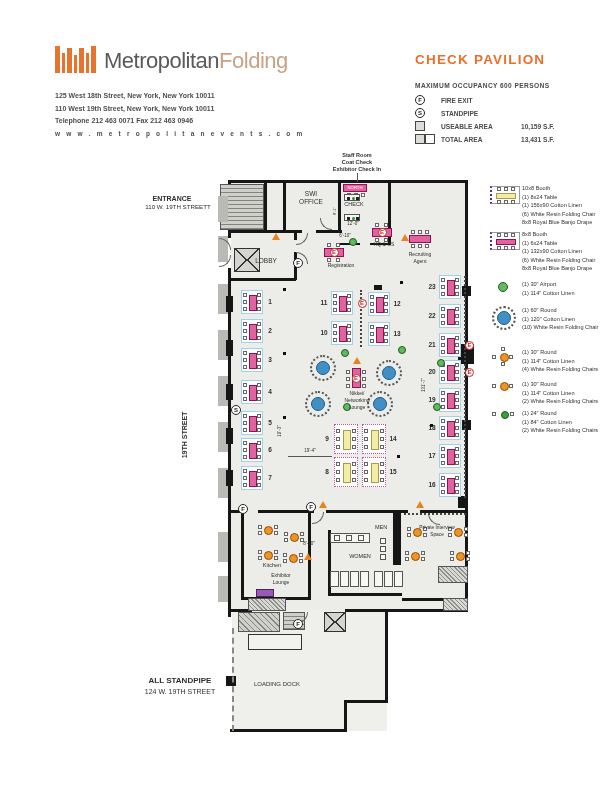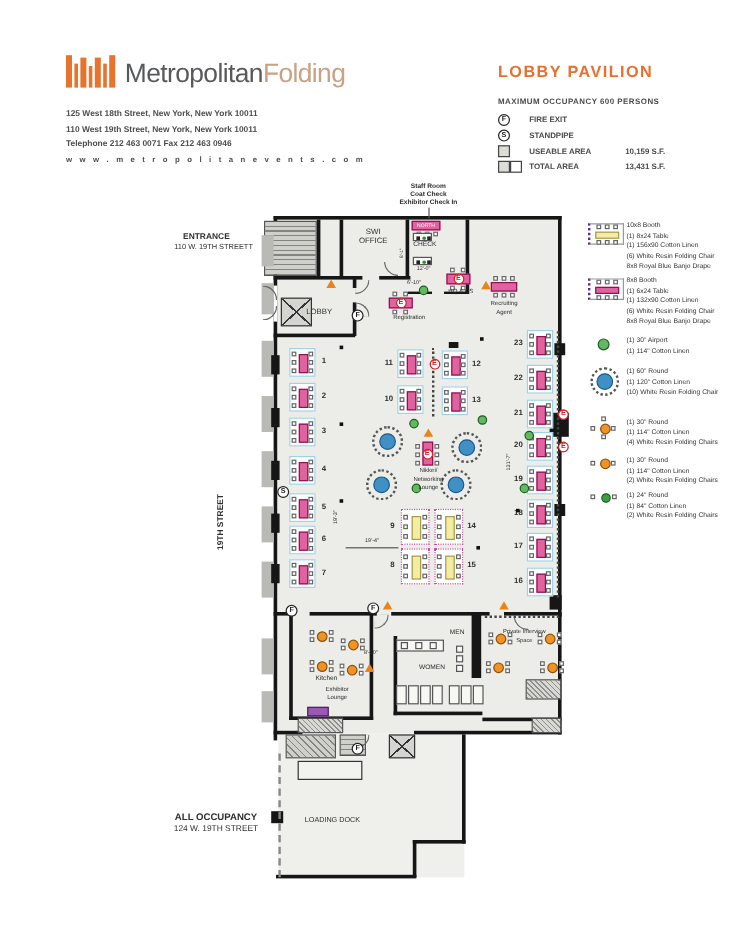--- a/index.html
+++ b/index.html
@@ -79,21 +79,21 @@
 <div class="brand">
   <span class="b1">Metropolitan</span><span class="b2">Folding</span>
 </div>
 <div class="addr">
   <div>125 West 18th Street, New York, New York 10011</div>
   <div>110 West 19th Street, New York, New York 10011</div>
   <div>Telephone  212 463 0071    Fax  212 463 0946</div>
   <div class="www">w w w . m e t r o p o l i t a n e v e n t s . c o m</div>
 </div>
 
-<div class="tb-title">LOBBY PAVILION</div>
+<div class="tb-title">CHECK PAVILION</div>
 <div class="tb-occ">MAXIMUM OCCUPANCY 600 PERSONS</div>
 <div class="tb-row" style="top:95px">
   <span class="csym">F</span>
   <span class="lab">FIRE EXIT</span>
 </div>
 <div class="tb-row" style="top:108px">
   <span class="csym">S</span>
   <span class="lab">STANDPIPE</span>
 </div>
 <div class="tb-row" style="top:121px">
@@ -646,21 +646,21 @@
     <div class="dot3" style="left: 283px; top: 352px;"></div>
     <div class="dot3" style="left: 283px; top: 416px;"></div>
     <div class="dot3" style="left: 397px; top: 455px;"></div>
     <div class="dot3" style="left: 430px; top: 424px;"></div>
     <div class="lbl" style="left: 357px; top: 156px; font-size: 5.5px; font-weight: bold;">Staff Room</div>
     <div class="lbl" style="left: 357px; top: 163px; font-size: 5.5px; font-weight: bold;">Coat Check</div>
     <div class="lbl" style="left: 357px; top: 170px; font-size: 5.5px; font-weight: bold;">Exhibitor Check In</div>
     <div class="lbl" style="left: 172px; top: 198px; font-size: 7px; font-weight: bold;">ENTRANCE</div>
     <div class="lbl" style="left: 178px; top: 207px; font-size: 6.2px; font-weight: normal;">110 W. 19TH STREETT</div>
     <div class="lbl rot" style="left: 184px; top: 435px; font-size: 7px; font-weight: bold;">19TH STREET</div>
-    <div class="lbl" style="left: 180px; top: 681px; font-size: 8px; font-weight: bold;">ALL OCCUPANCY</div>
+    <div class="lbl" style="left: 180px; top: 681px; font-size: 8px; font-weight: bold;">ALL STANDPIPE</div>
     <div class="lbl" style="left: 180px; top: 691px; font-size: 7px; font-weight: normal;">124 W. 19TH STREET</div>
     <div class="lbl" style="left: 277px; top: 684px; font-size: 6px; font-weight: normal;">LOADING DOCK</div>
     <div class="lbl" style="left: 311px; top: 194px; font-size: 6.5px; font-weight: normal;">SWI</div>
     <div class="lbl" style="left: 311px; top: 202px; font-size: 6.5px; font-weight: normal;">OFFICE</div>
     <div class="lbl wht" style="left: 355px; top: 188px; font-size: 4.2px; font-weight: normal;">NORTH</div>
     <div class="lbl" style="left: 354px; top: 205px; font-size: 5.5px; font-weight: normal;">CHECK</div>
     <div class="lbl" style="left: 266px; top: 261px; font-size: 6.5px; font-weight: normal;">LOBBY</div>
     <div class="lbl" style="left: 341px; top: 265px; font-size: 5px; font-weight: normal;">Registration</div>
     <div class="lbl" style="left: 384px; top: 244px; font-size: 5px; font-weight: normal;">HQ &amp; OS</div>
     <div class="lbl" style="left: 420px; top: 254px; font-size: 5px; font-weight: normal;">Recruiting</div>

